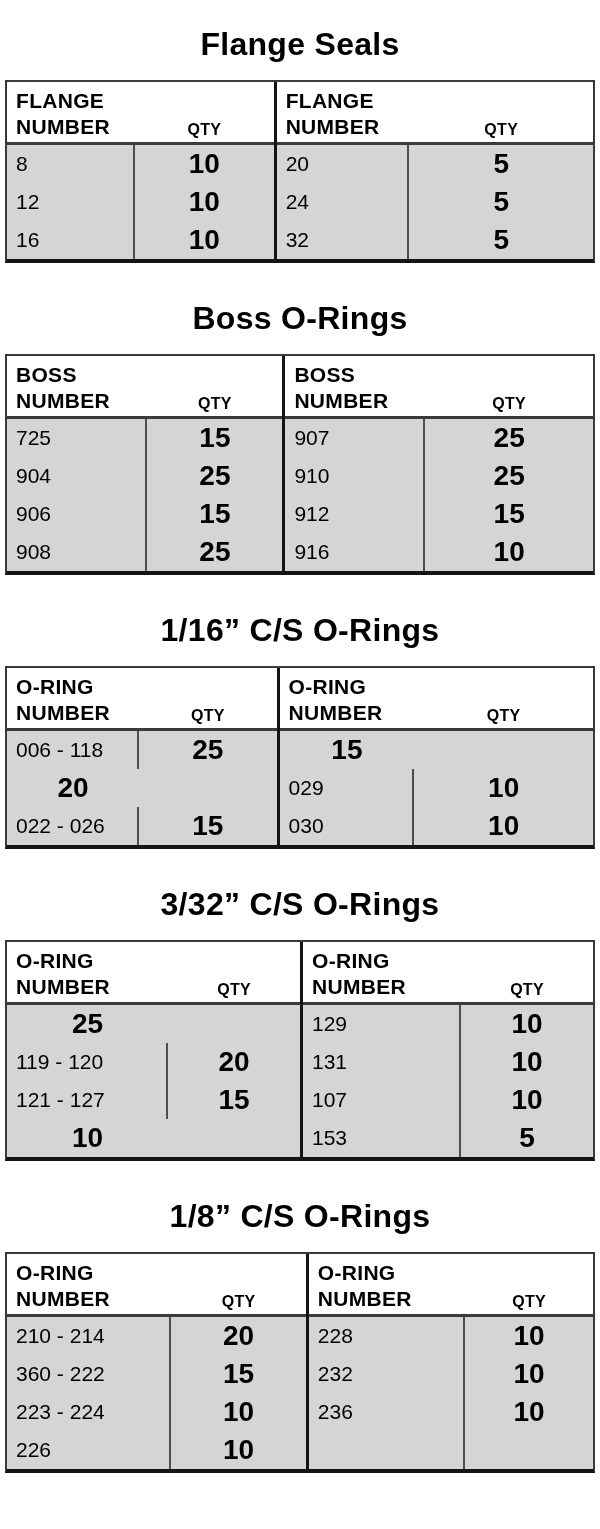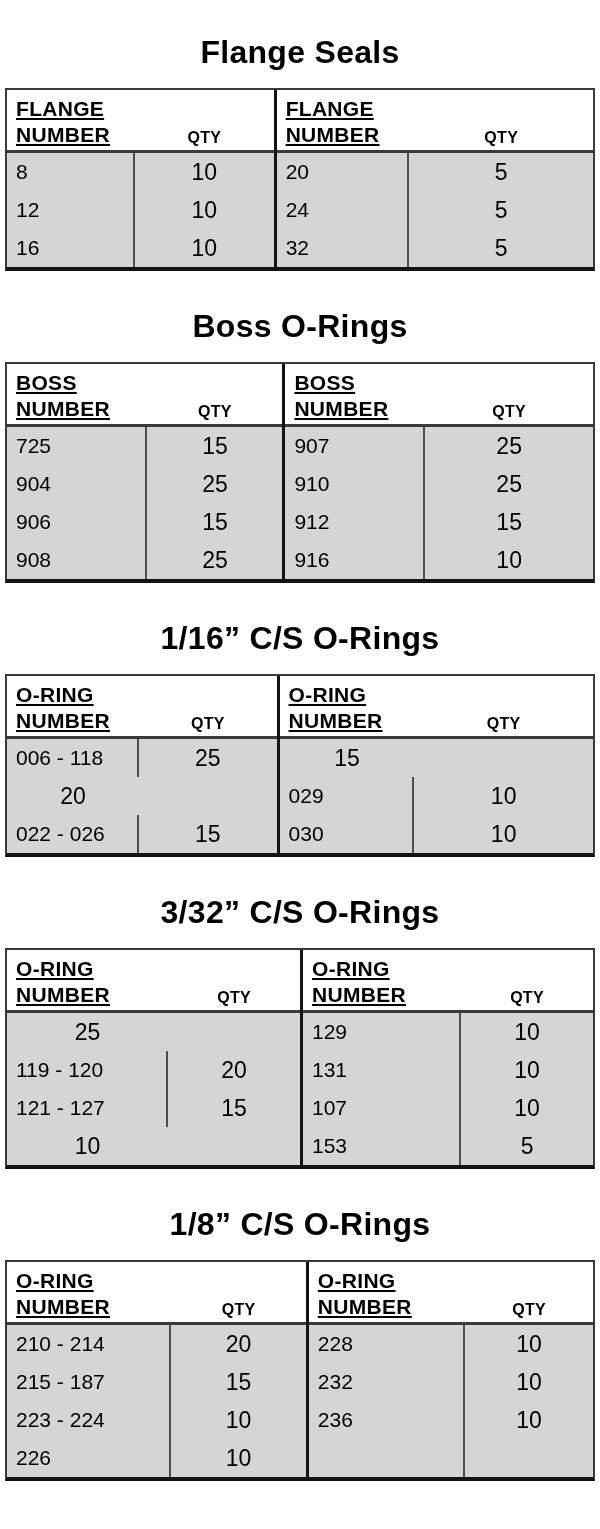--- a/index.html
+++ b/index.html
@@ -12,21 +12,21 @@
     overflow: hidden;
   }
   .page { padding: 26px 5px 0 5px; box-sizing: border-box; }
   .title {
     text-align: center;
     font-weight: 700;
     font-size: 32px;
     letter-spacing: 0.3px;
     margin: 37px 0 17px 0;
   }
-  .section:first-child .title { margin-top: 8px; }
+  .section:first-child .title { margin-top: 0; }
 
   .pair {
     display: flex;
     border: 2px solid var(--table-border, #3a3a3a);
     border-bottom: 4px solid var(--strong-border, #141414);
     background: var(--row-fill, #d5d5d5);
   }
   .half { box-sizing: border-box; }
   .half.left  { width: var(--lw, 50%); }
   .half.right { width: calc(100% - var(--lw, 50%)); border-left: 3px solid var(--strong-border, #141414); }
@@ -37,21 +37,20 @@
     height: 60px;
     background: var(--background, #ffffff);
     border-bottom: 3px solid var(--table-border, #3a3a3a);
   }
   .num-head {
     padding: 6px 0 0 9px;
     font-weight: 700;
     font-size: 21px;
     line-height: 26px;
     letter-spacing: 0.3px;
-    text-decoration: underline;
   }
   .qty-head {
     align-self: end;
     text-align: center;
     font-weight: 700;
     font-size: 16px;
     padding-bottom: 3px;
     letter-spacing: 0.3px;
   }
   .tbody { background: var(--row-fill, #d5d5d5); }
@@ -60,21 +59,21 @@
     grid-template-columns: var(--numw, 50%) 1fr;
     height: 38px;
   }
   .num-cell {
     padding-left: 9px;
     border-right: 2px solid var(--divider, #4e4e4e);
     font-size: 21px;
     line-height: 38px;
     white-space: pre;
   }
-  .qty-cell { text-align: center; font-size: 23px; line-height: 38px; }
+  .qty-cell { text-align: center; font-size: 28px; line-height: 38px; font-weight: bold; }
 
   
   .t1 { --lw: 45.5%; } .t1 .left { --numw: 48%; }   .t1 .right { --numw: 42%; }
   .t2 { --lw: 47%; }   .t2 .left { --numw: 51%; }   .t2 .right { --numw: 45.5%; }
   .t3 { --lw: 46%; }   .t3 .left { --numw: 49%; }   .t3 .right { --numw: 43%; }
   .t4 { --lw: 50%; }   .t4 .left { --numw: 55%; }   .t4 .right { --numw: 54.5%; }
   .t5 { --lw: 51%; }   .t5 .left { --numw: 55%; }   .t5 .right { --numw: 55%; }
 </style>
 </head>
 <body>
@@ -311,21 +310,21 @@
             <div>NUMBER</div>
           </div>
           <div class="qty-head">QTY</div>
         </div>
         <div class="tbody">
           <div class="trow">
             <div class="num-cell">210 - 214</div>
             <div class="qty-cell">20</div>
           </div>
           <div class="trow">
-            <div class="num-cell">215 - 187</div>
+            <div class="num-cell">360 - 222</div>
             <div class="qty-cell">15</div>
           </div>
           <div class="trow">
             <div class="num-cell">223 - 224</div>
             <div class="qty-cell">10</div>
           </div>
           <div class="trow">
             <div class="num-cell">226</div>
             <div class="qty-cell">10</div>
           </div>

